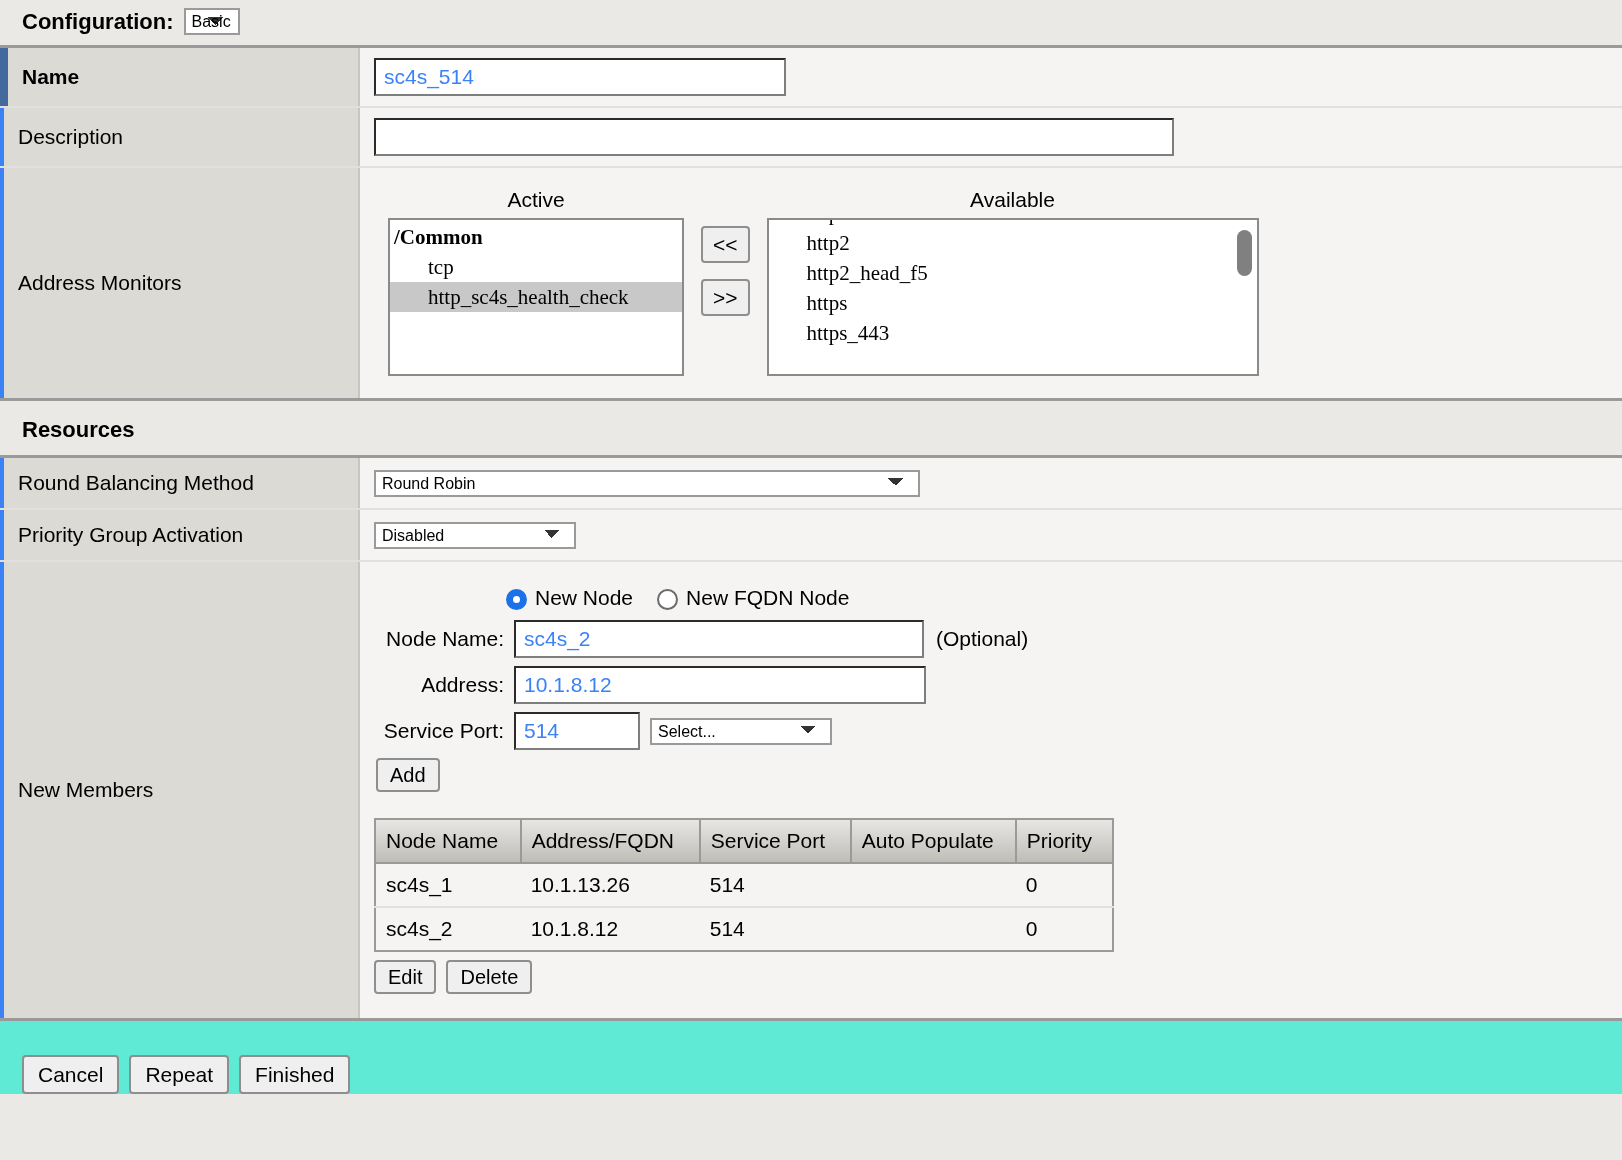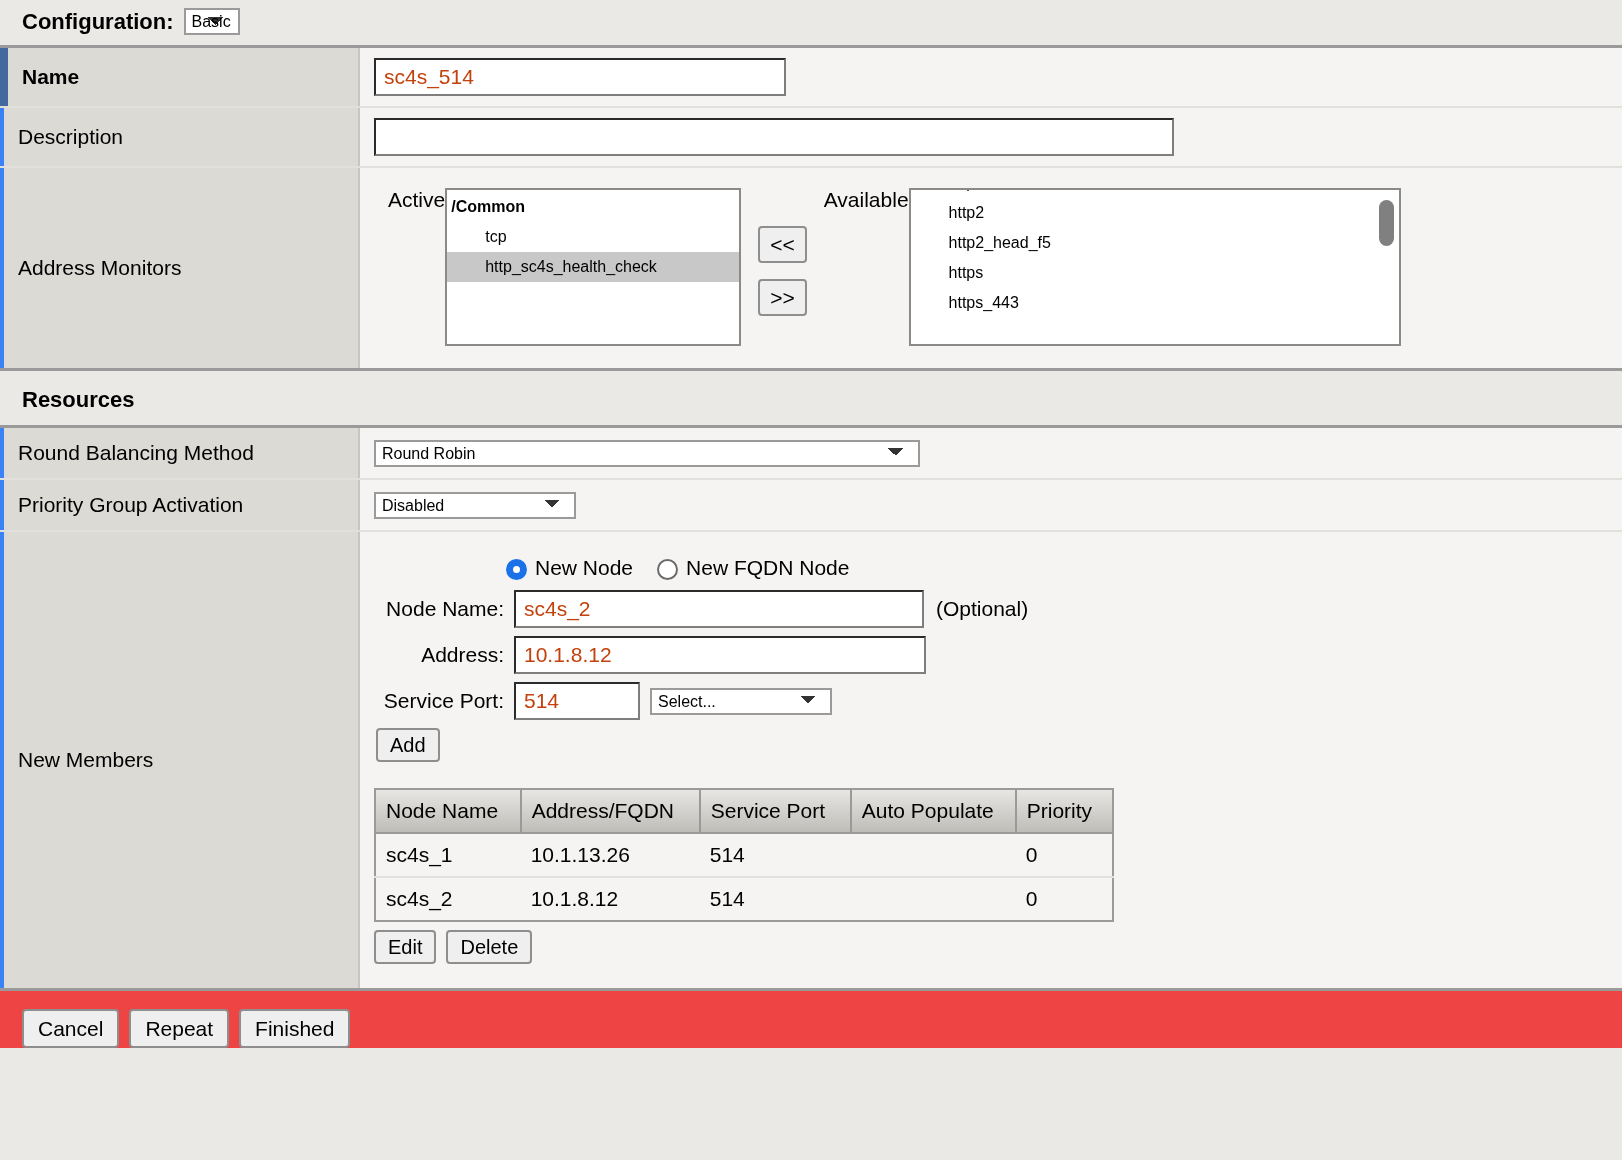--- a/index.html
+++ b/index.html
@@ -89,62 +89,63 @@
     box-sizing: border-box;
   }
   .fvalue.block {
     display: block;
   }
 
   
   input.ui-text {
     font-family: "Liberation Sans", sans-serif;
     font-size: 21px;
-    color: #c2410c;
+    color: #3b82f6;
     background: #FFFFFF;
     border: 2px solid #2B2B2B;
     border-right-color: #7E7E7E;
     border-bottom-color: #7E7E7E;
     padding: 5px 8px;
     box-sizing: border-box;
     outline: none;
   }
   #name-input { width: 412px; }
   #desc-input { width: 800px; }
   #node-name-input { width: 410px; }
   #address-input { width: 412px; }
   #service-port-input { width: 126px; }
 
   
   .hm-wrap {
     display: flex;
     align-items: flex-start;
     padding: 10px 0 12px 14px;
   }
-  .hm-col { display: flex; flex-direction: row; }
+  .hm-col { display: flex; flex-direction: column; }
   .hm-head {
     text-align: center;
     font-size: 21px;
     padding-bottom: 6px;
   }
   .listbox {
     border: 2px solid #8A8A8A;
     background: #FFFFFF;
     box-sizing: border-box;
     overflow: hidden;
     position: relative;
     padding-top: 2px;
   }
   .listbox.active-box { width: 296px; height: 158px; }
   .listbox.avail-box { width: 492px; height: 158px; padding-top: 0; }
   .lb-item {
-    font-size: 16px;
+    font-size: 21px;
     line-height: 30px;
     white-space: nowrap;
     padding-left: 6px;
+    font-family: Liberation Serif, serif;
   }
   .lb-item.root { font-weight: bold; padding-left: 4px; }
   .lb-item.indent { padding-left: 38px; }
   .lb-item.selected { background: #C8C8C8; }
   .avail-scroll {
     position: absolute;
     top: 0; left: 0; right: 0; bottom: 0;
     padding-left: 0;
   }
   .avail-inner { margin-top: -22px; }
@@ -270,24 +271,24 @@
   .col-auto { width: 166px; }
   .col-prio { width: 96px; }
   .tbl-btn-row {
     margin-top: 8px;
     display: flex;
     gap: 10px;
   }
 
   
   .footer {
-    padding: 18px 0 0 22px;
+    padding: 34px 0 0 22px;
     display: flex;
     gap: 10px;
-    background: #ef4444;
+    background: #5eead4;
     align-items: center;
   }
   .footer button.ui-btn { font-size: 21px; padding: 6px 14px; }
 </style>
 </head>
 <body>
 
 <div class="config-bar">
   <span class="config-label">Configuration:</span>
   <select class="ui-select" id="config-select">

